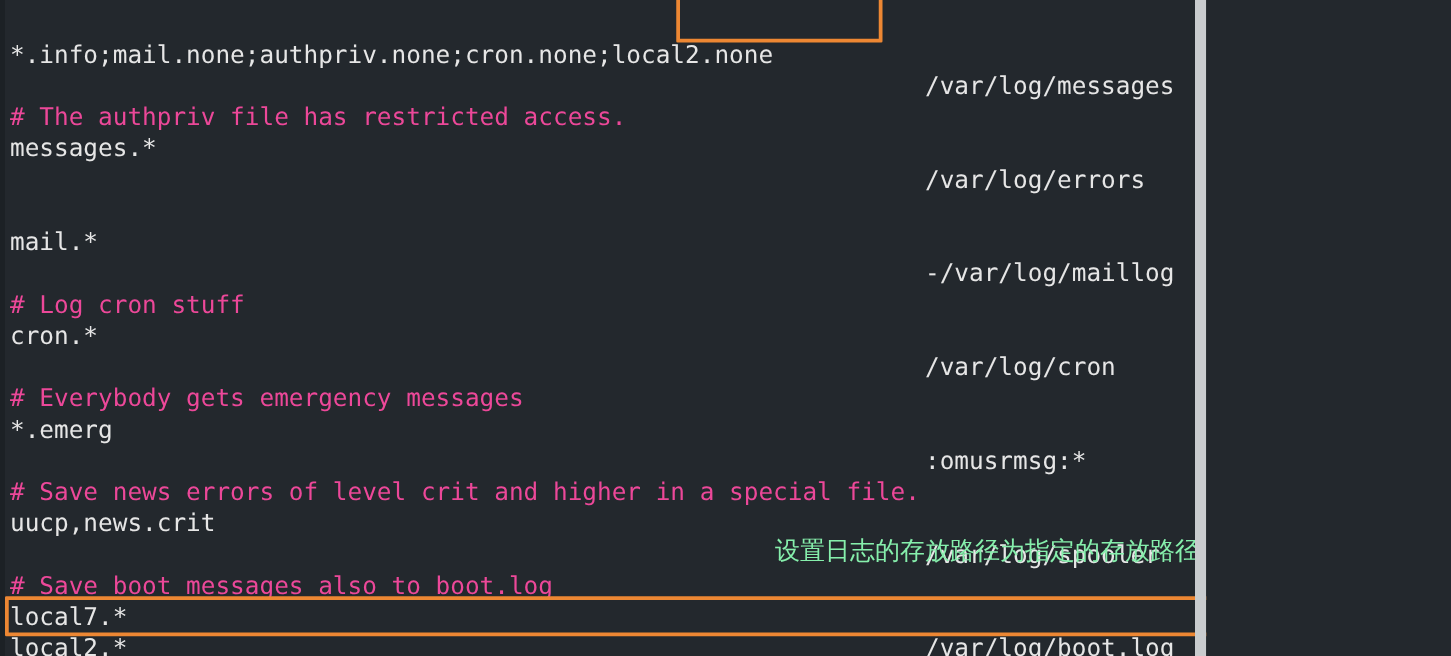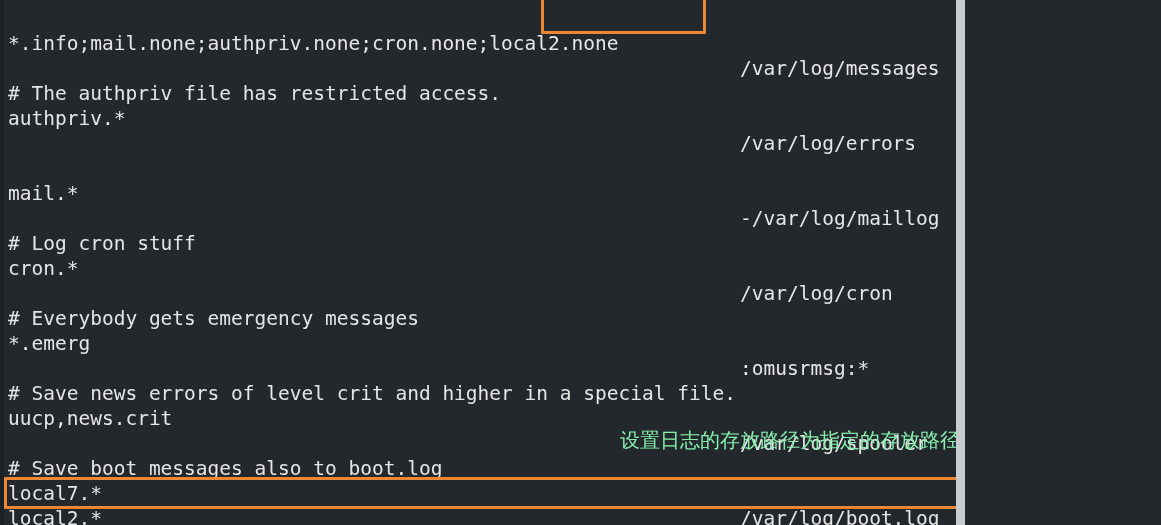--- a/index.html
+++ b/index.html
@@ -72,21 +72,21 @@
     position: absolute;
     left: 8px;
     white-space: pre;
   }
   .target {
     position: absolute;
     left: 740px;
     white-space: pre;
   }
 
-  .c-comment { color: #e5e5e5; }
+  .c-comment { color: #ec4899; }
   .c-text    { color: #e6e6e6; }
 
   
   .hl-box {
     position: absolute;
     border: 3px solid #ed8733;
     box-sizing: border-box;
     z-index: 3;
     pointer-events: none;
     border-radius: 1px;
@@ -147,21 +147,21 @@
     <div class="code-line" style="top:6px">
       <span class="selector c-text">*.info;mail.none;authpriv.none;cron.none;local2.none</span>
       <span class="target c-text">/var/log/messages</span>
     </div>
 
     <div class="code-line" style="top:56px">
       <span class="selector c-comment"># The authpriv file has restricted access.</span>
     </div>
 
     <div class="code-line" style="top:81px">
-      <span class="selector c-text">authpriv.*</span>
+      <span class="selector c-text">messages.*</span>
       <span class="target c-text">/var/log/errors</span>
     </div>
 
 
     <div class="code-line" style="top:156px">
       <span class="selector c-text">mail.*</span>
       <span class="target c-text">-/var/log/maillog</span>
     </div>
 
     <div class="code-line" style="top:206px">

